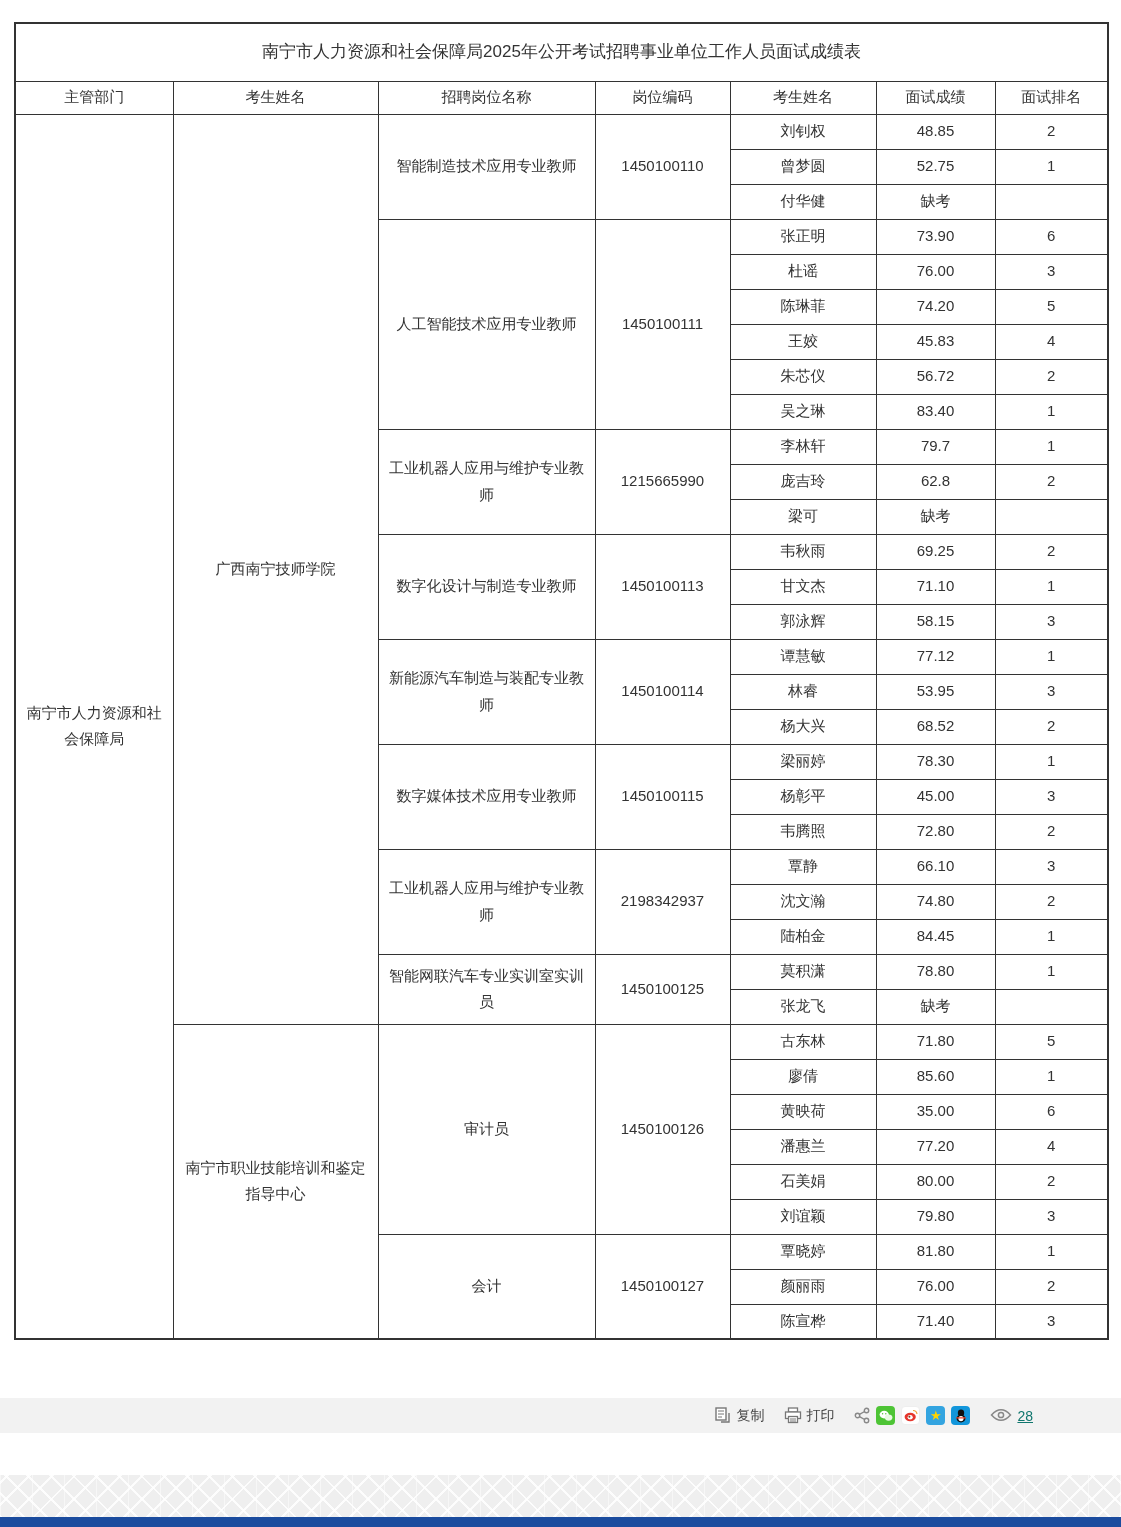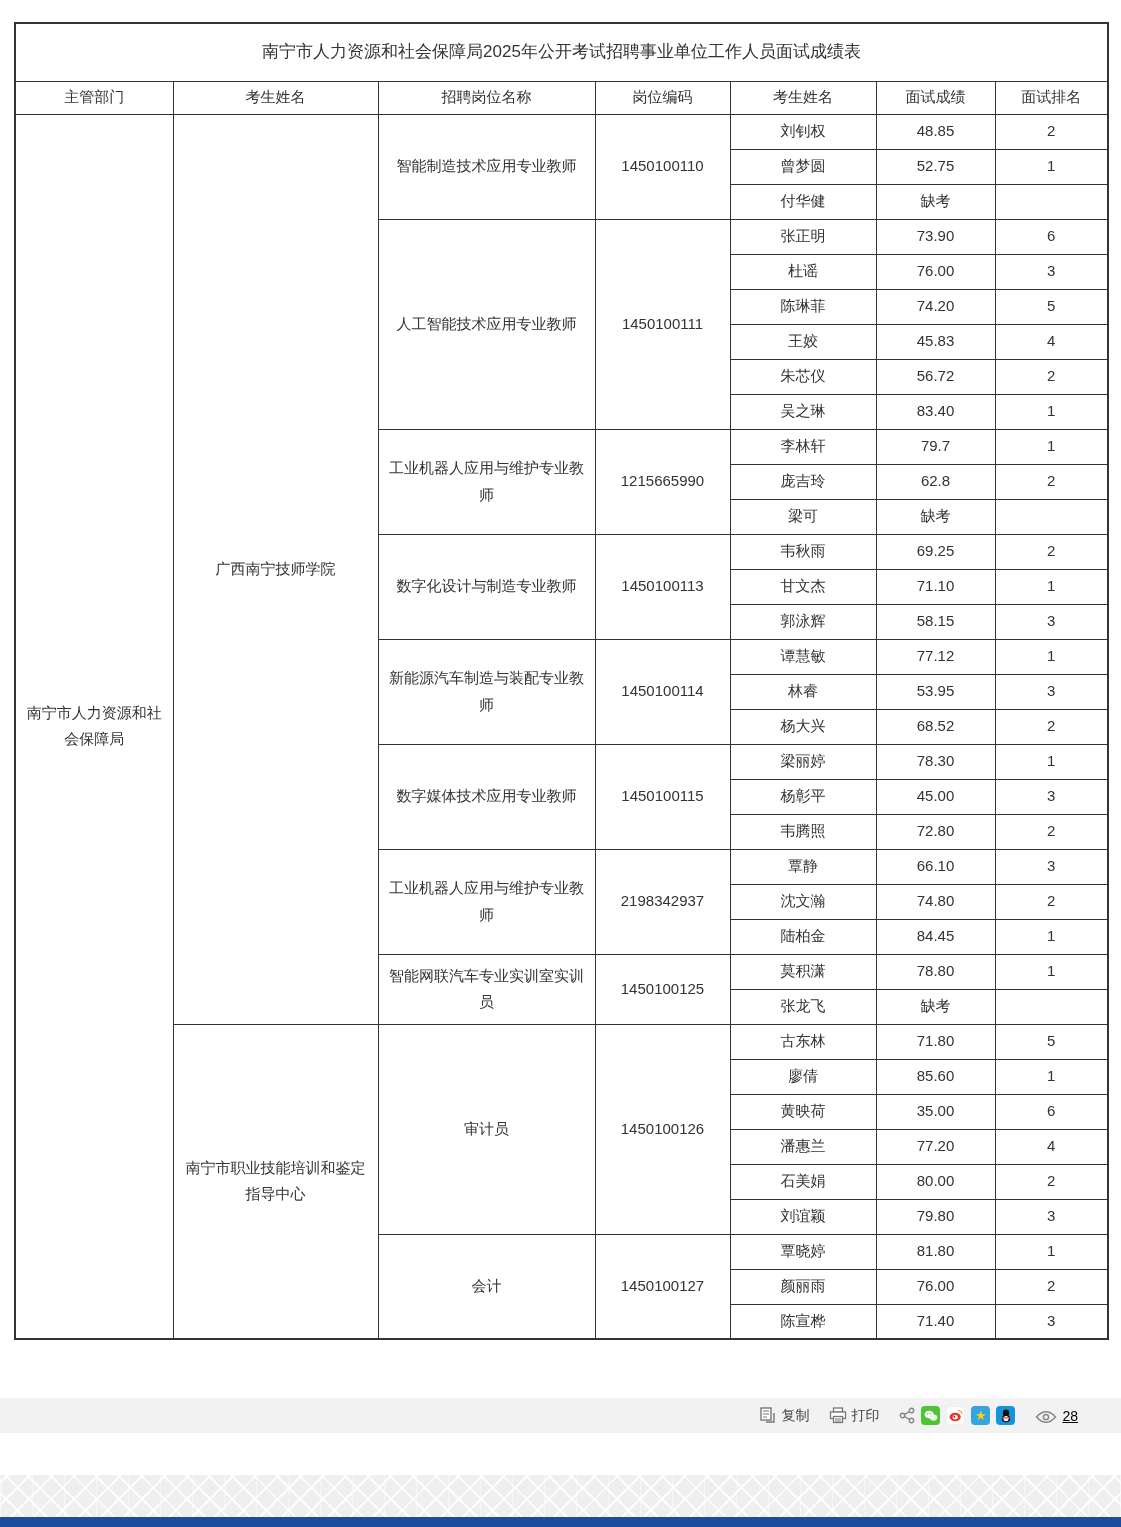--- a/index.html
+++ b/index.html
@@ -37,33 +37,33 @@
 
   
   .toolbar {
     margin-top: 58px;
     height: 35px;
     width: 100%;
     background: #f2f2f2;
     display: flex;
     align-items: center;
     justify-content: flex-end;
-    padding-right: 43px;
+    padding-right: 88px;
     font-size: 14px;
     color: #444;
   }
   .tool-item { display: flex; align-items: center; gap: 4px; cursor: pointer; }
   .tool-gap { width: 20px; }
   .small-gap { width: 6px; }
   .share-badge {
     width: 19px; height: 19px; border-radius: 4px;
     display: flex; align-items: center; justify-content: center;
     font-size: 12px; line-height: 1;
   }
-  .view-group { display: flex; align-items: flex-end; gap: 5px; color: #000000; text-decoration: underline; }
+  .view-group { display: flex; align-items: flex-start; gap: 5px; color: #0f766e; text-decoration: underline; }
 
   
   .footer-pattern {
     margin-top: 42px;
     height: 42px;
     width: 100%;
     background-color: #efefef;
     background-image:
       repeating-linear-gradient(45deg,  rgba(255,255,255,0.85) 0 2px, rgba(255,255,255,0) 2px 16px),
       repeating-linear-gradient(-45deg, rgba(255,255,255,0.85) 0 2px, rgba(255,255,255,0) 2px 16px),

